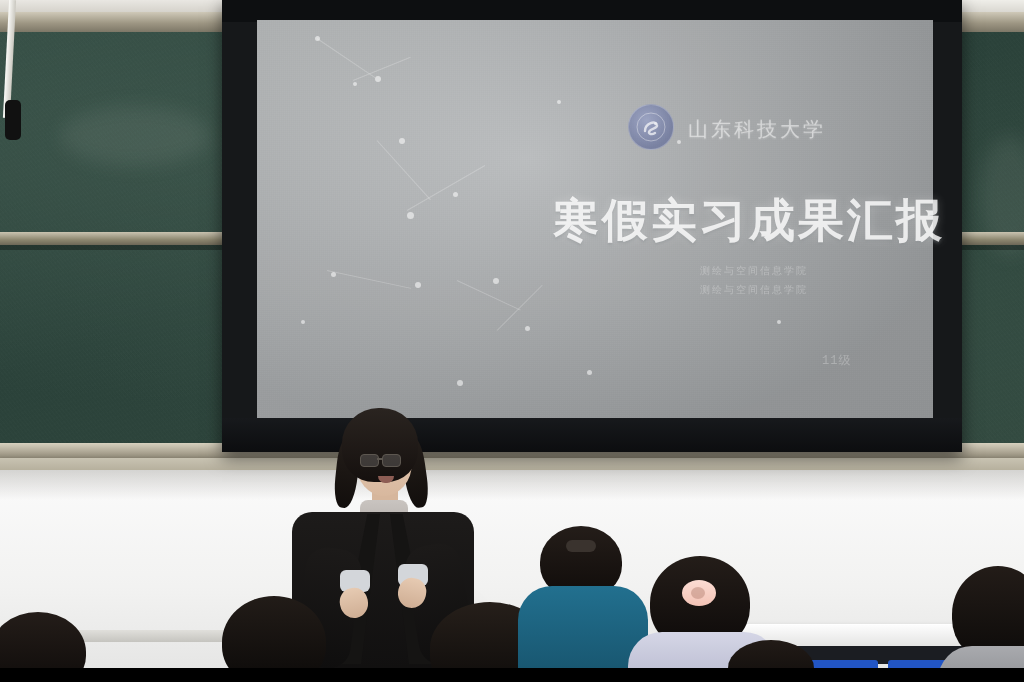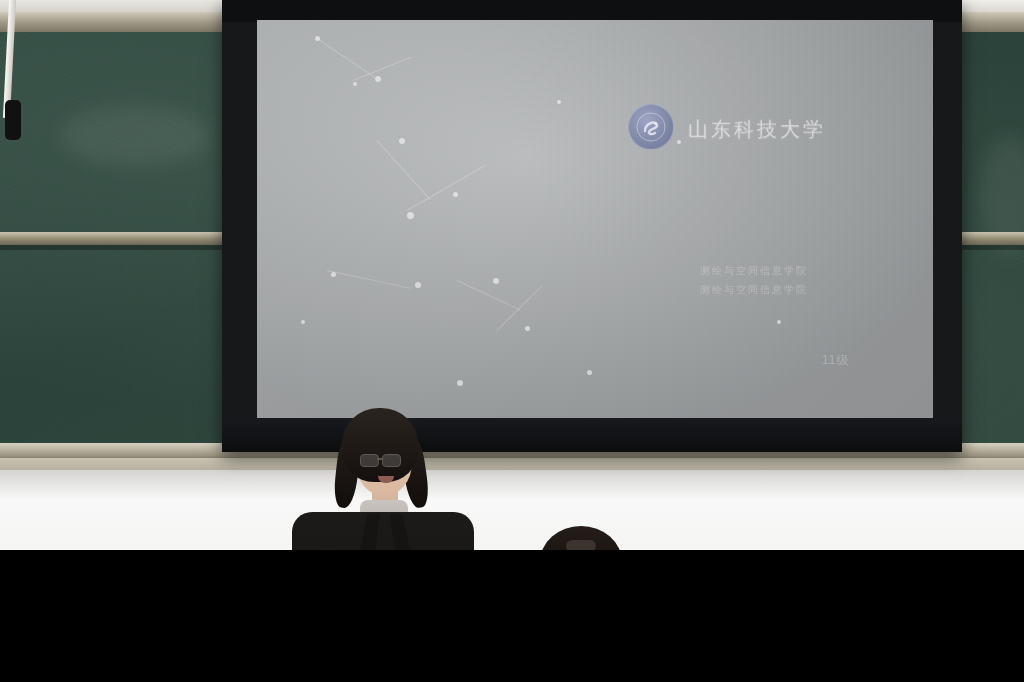--- a/index.html
+++ b/index.html
@@ -1,17 +1,17 @@
 <!DOCTYPE html>
 <html><head>
 <meta charset="utf-8">
 <style>
   html,body{margin:0;padding:0;background:#000;}
   body{font-family:"Liberation Sans",sans-serif;}
-  #scene{position:relative;width:1024px;height:550px;overflow:hidden;background:#cfcfcf;}
+  #scene{position:relative;width:1024px;height:668px;overflow:hidden;background:#cfcfcf;}
 
   
   .wall-upper{position:absolute;left:0;top:0;width:1024px;height:470px;background:#d8d6d2;}
   .ceiling-strip{position:absolute;left:0;top:0;width:250px;height:16px;
     background:linear-gradient(#e9e7e2,#cfccc4);}
   .ceiling-strip2{position:absolute;left:952px;top:0;width:72px;height:22px;
     background:linear-gradient(#efeee9,#c8c5bd);}
 
   
   .board{position:absolute;left:0;top:16px;width:1024px;height:432px;
@@ -78,21 +78,21 @@
   .uni-name{position:absolute;left:688px;top:116px;font-size:20px;letter-spacing:3px;
     color:rgba(255,255,255,.48);text-shadow:0 1px 2px rgba(255,255,255,.25);white-space:nowrap;}
   .slide-title{position:absolute;left:553px;top:190px;font-size:46px;font-weight:bold;
     letter-spacing:3px;color:rgba(255,255,255,.80);white-space:nowrap;
     text-shadow:0 0 10px rgba(255,255,255,.25), 0 2px 3px rgba(120,125,130,.35);}
   .slide-sub{position:absolute;left:700px;font-size:10px;letter-spacing:2px;
     color:rgba(255,255,255,.28);white-space:nowrap;}
   .slide-sub.l1{top:264px;}
   .slide-sub.l2{top:283px;}
   .slide-mark{position:absolute;left:822px;top:352px;font-size:12px;
-    color:rgba(255,255,255,.26);letter-spacing:1px;}
+    color:rgba(255,255,255,.26);letter-spacing:1px;font-family:Liberation Mono, monospace;}
 
   
   .person{position:absolute;}
   
   #presenter{left:286px;top:408px;width:192px;height:274px;}
   .pres-hair{position:absolute;left:56px;top:0;width:76px;height:74px;border-radius:48% 48% 42% 42%;
     background:linear-gradient(#2a2420,#15100e);}
   .pres-hair-side{position:absolute;left:50px;top:28px;width:22px;height:72px;border-radius:40% 10% 45% 40%;
     background:linear-gradient(#241e1a,#120e0c);transform:rotate(6deg);}
   .pres-hair-side.r{left:118px;transform:rotate(-8deg) scaleX(-1);}
@@ -203,20 +203,21 @@
   </div>
 
   <div class="logo">
     <svg width="30" height="30" viewBox="0 0 30 30" aria-hidden="true">
       <circle cx="15" cy="15" r="14" fill="none" stroke="rgba(255,255,255,.45)" stroke-width="1"></circle>
       <path d="M9 19 C9 11, 20 8, 21 13 C22 17, 14 16, 13 20 C12.5 22, 16 23, 19 21" fill="none" stroke="rgba(255,255,255,.8)" stroke-width="2.4" stroke-linecap="round"></path>
       <circle cx="19.5" cy="11.5" r="1.6" fill="rgba(255,255,255,.8)"></circle>
     </svg>
   </div>
   <div class="uni-name">山东科技大学</div>
+  <div class="slide-title">寒假实习成果汇报</div>
   <div class="slide-sub l1">测绘与空间信息学院</div>
   <div class="slide-sub l2">测绘与空间信息学院</div>
   <div class="slide-mark">11级</div>
 
   <div class="screen-bottombar"></div>
 
   <div class="shadowcast" style="left:300px;top:600px;width:170px;height:50px;"></div>
   <div class="person" id="presenter">
     <div class="pres-hair-side"></div>
     <div class="pres-hair-side r"></div>

